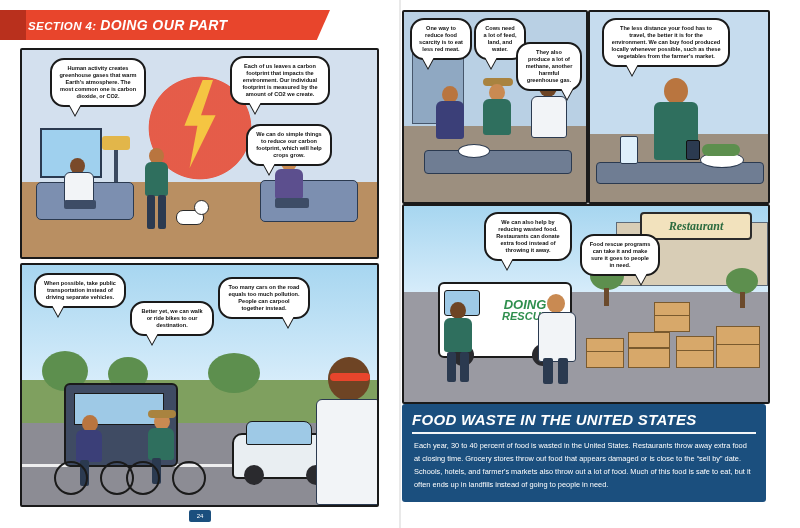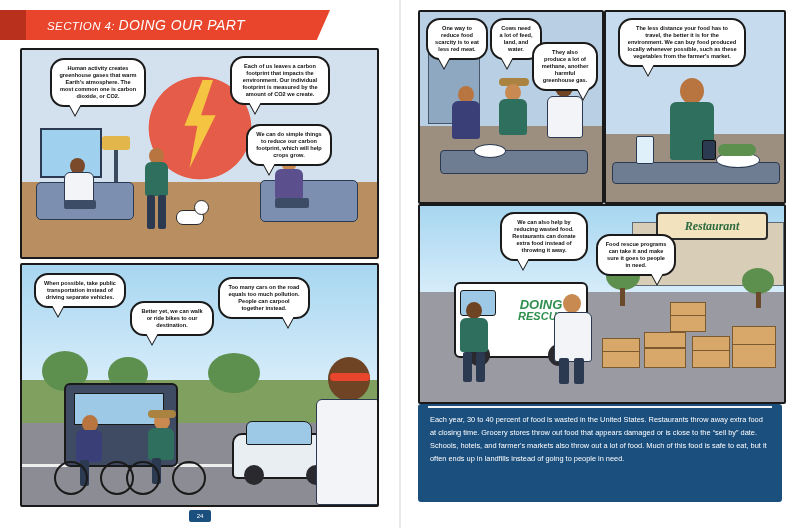--- a/index.html
+++ b/index.html
@@ -7,36 +7,36 @@
     width:800px;height:528px;overflow:hidden;
     background:#ffffff;
     font-family:"Liberation Sans", sans-serif;
   }
   .page{
     position:relative;width:800px;height:528px;
     background:#ffffff;
   }
   .half{position:absolute;top:0;height:528px;width:400px;}
   .left{left:0;}
-  .right{left:400px;}
+  .right{left:384px;}
 
   
   .section-banner{
     position:absolute;left:0;top:10px;height:30px;width:330px;
     background:#e8452c;
     display:flex;align-items:center;
     clip-path:polygon(0 0,100% 0,96% 100%,0 100%);
   }
   .section-banner .tri{
     width:26px;height:30px;background:#b9301d;
     clip-path:polygon(0 0,100% 0,100% 100%,0 100%);
   }
   .section-banner .label{
-    color:#ffffff;font-weight:normal;font-size:11.5px;letter-spacing:.4px;
-    padding-left:21px;font-style:italic;
+    color:#ffffff;font-weight:bold;font-size:11.5px;letter-spacing:.4px;
+    padding-left:2px;font-style:italic;
   }
   .section-banner .label .big{font-size:14px;}
 
   
   .panel{
     position:absolute;
     border:2.5px solid #1a1a1a;
     background:#bfd9ef;
     overflow:hidden;
     border-radius:2px;
@@ -368,18 +368,19 @@
         <span>We can also help by reducing wasted food. Restaurants can donate extra food instead of throwing it away.</span>
         <span class="tail"></span>
       </div>
       <div class="balloon tail-right" style="left:176px;top:28px;width:80px;">
         <span>Food rescue programs can take it and make sure it goes to people in need.</span>
         <span class="tail"></span>
       </div>
     </div>
 
     <div class="factbox" style="left:18px;top:404px;width:364px;height:98px;">
+      <div class="title">FOOD WASTE IN THE UNITED STATES</div>
       <div class="rule"></div>
       <div class="body">Each year, 30 to 40 percent of food is wasted in the United States. Restaurants throw away extra food at closing time. Grocery stores throw out food that appears damaged or is close to the “sell by” date. Schools, hotels, and farmer's markets also throw out a lot of food. Much of this food is safe to eat, but it often ends up in landfills instead of going to people in need.</div>
     </div>
 
   </div>
 </div>
 
 </body></html>

